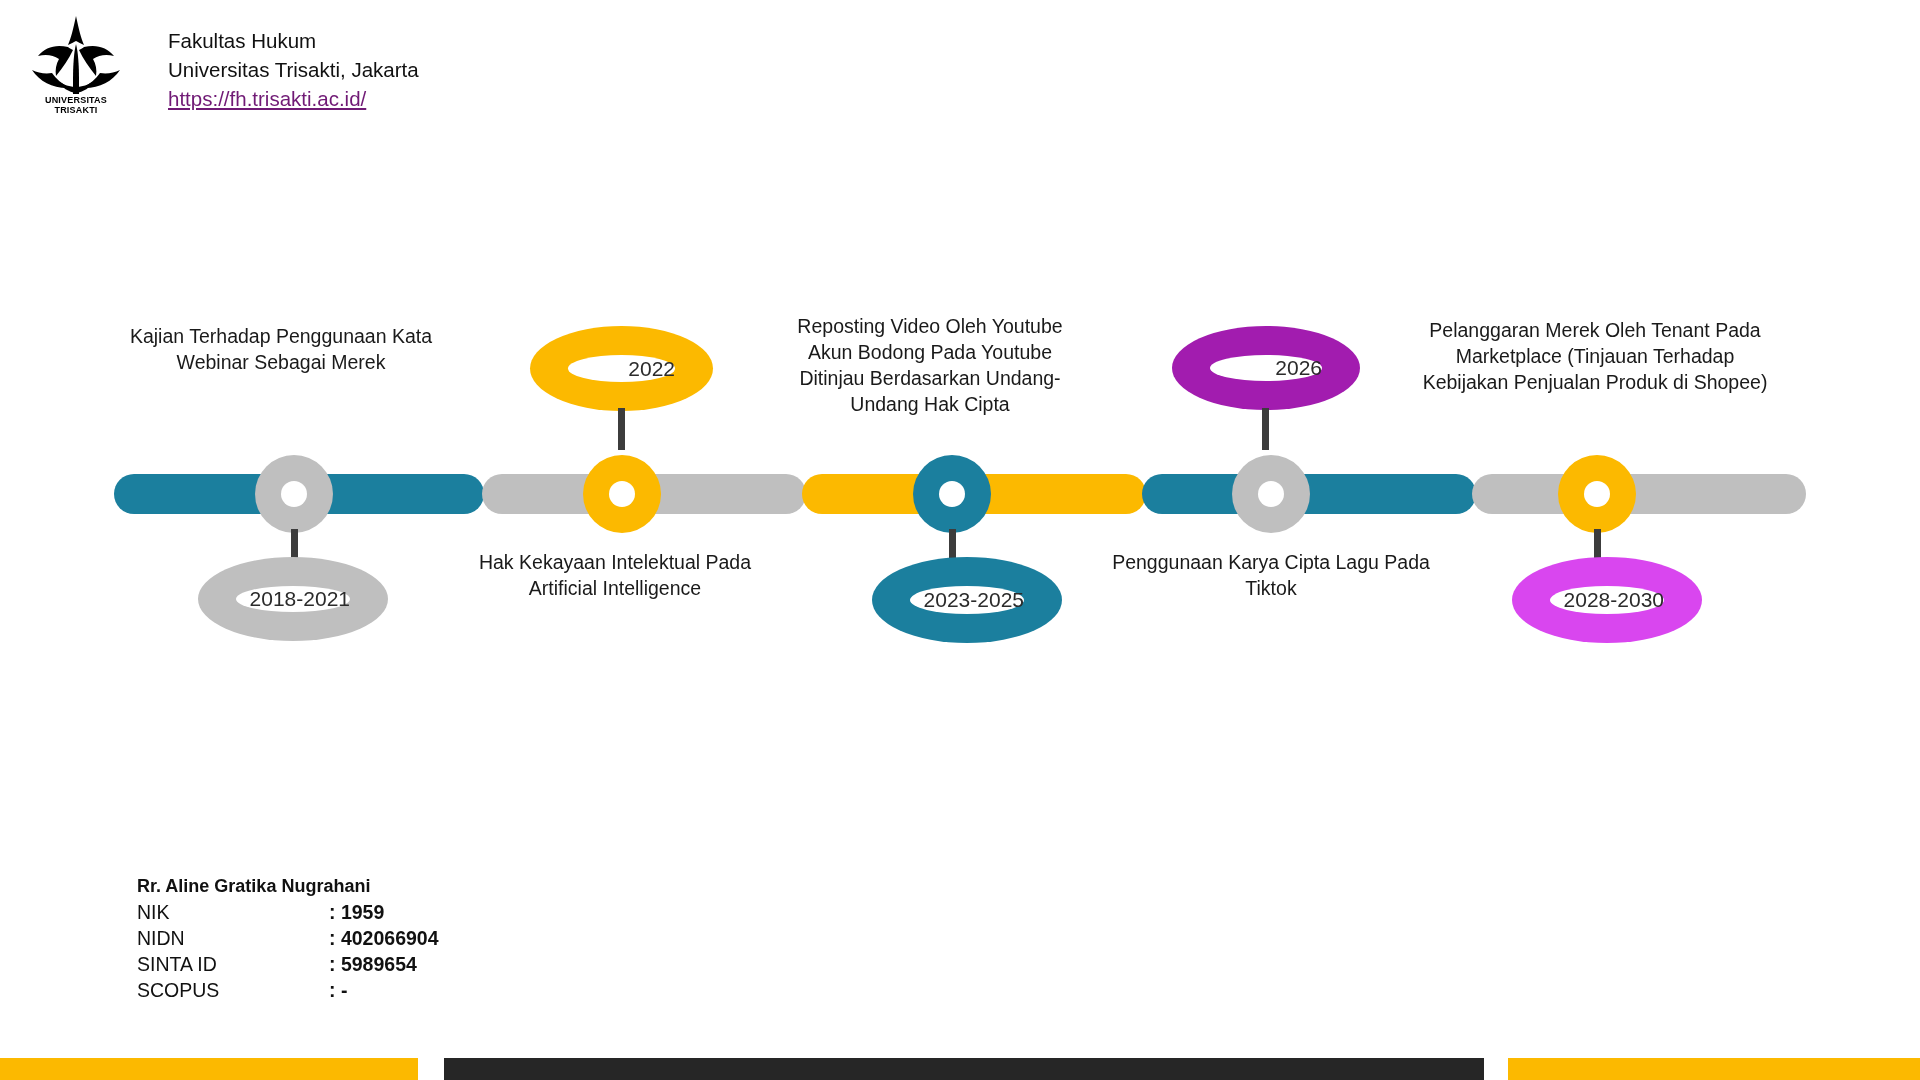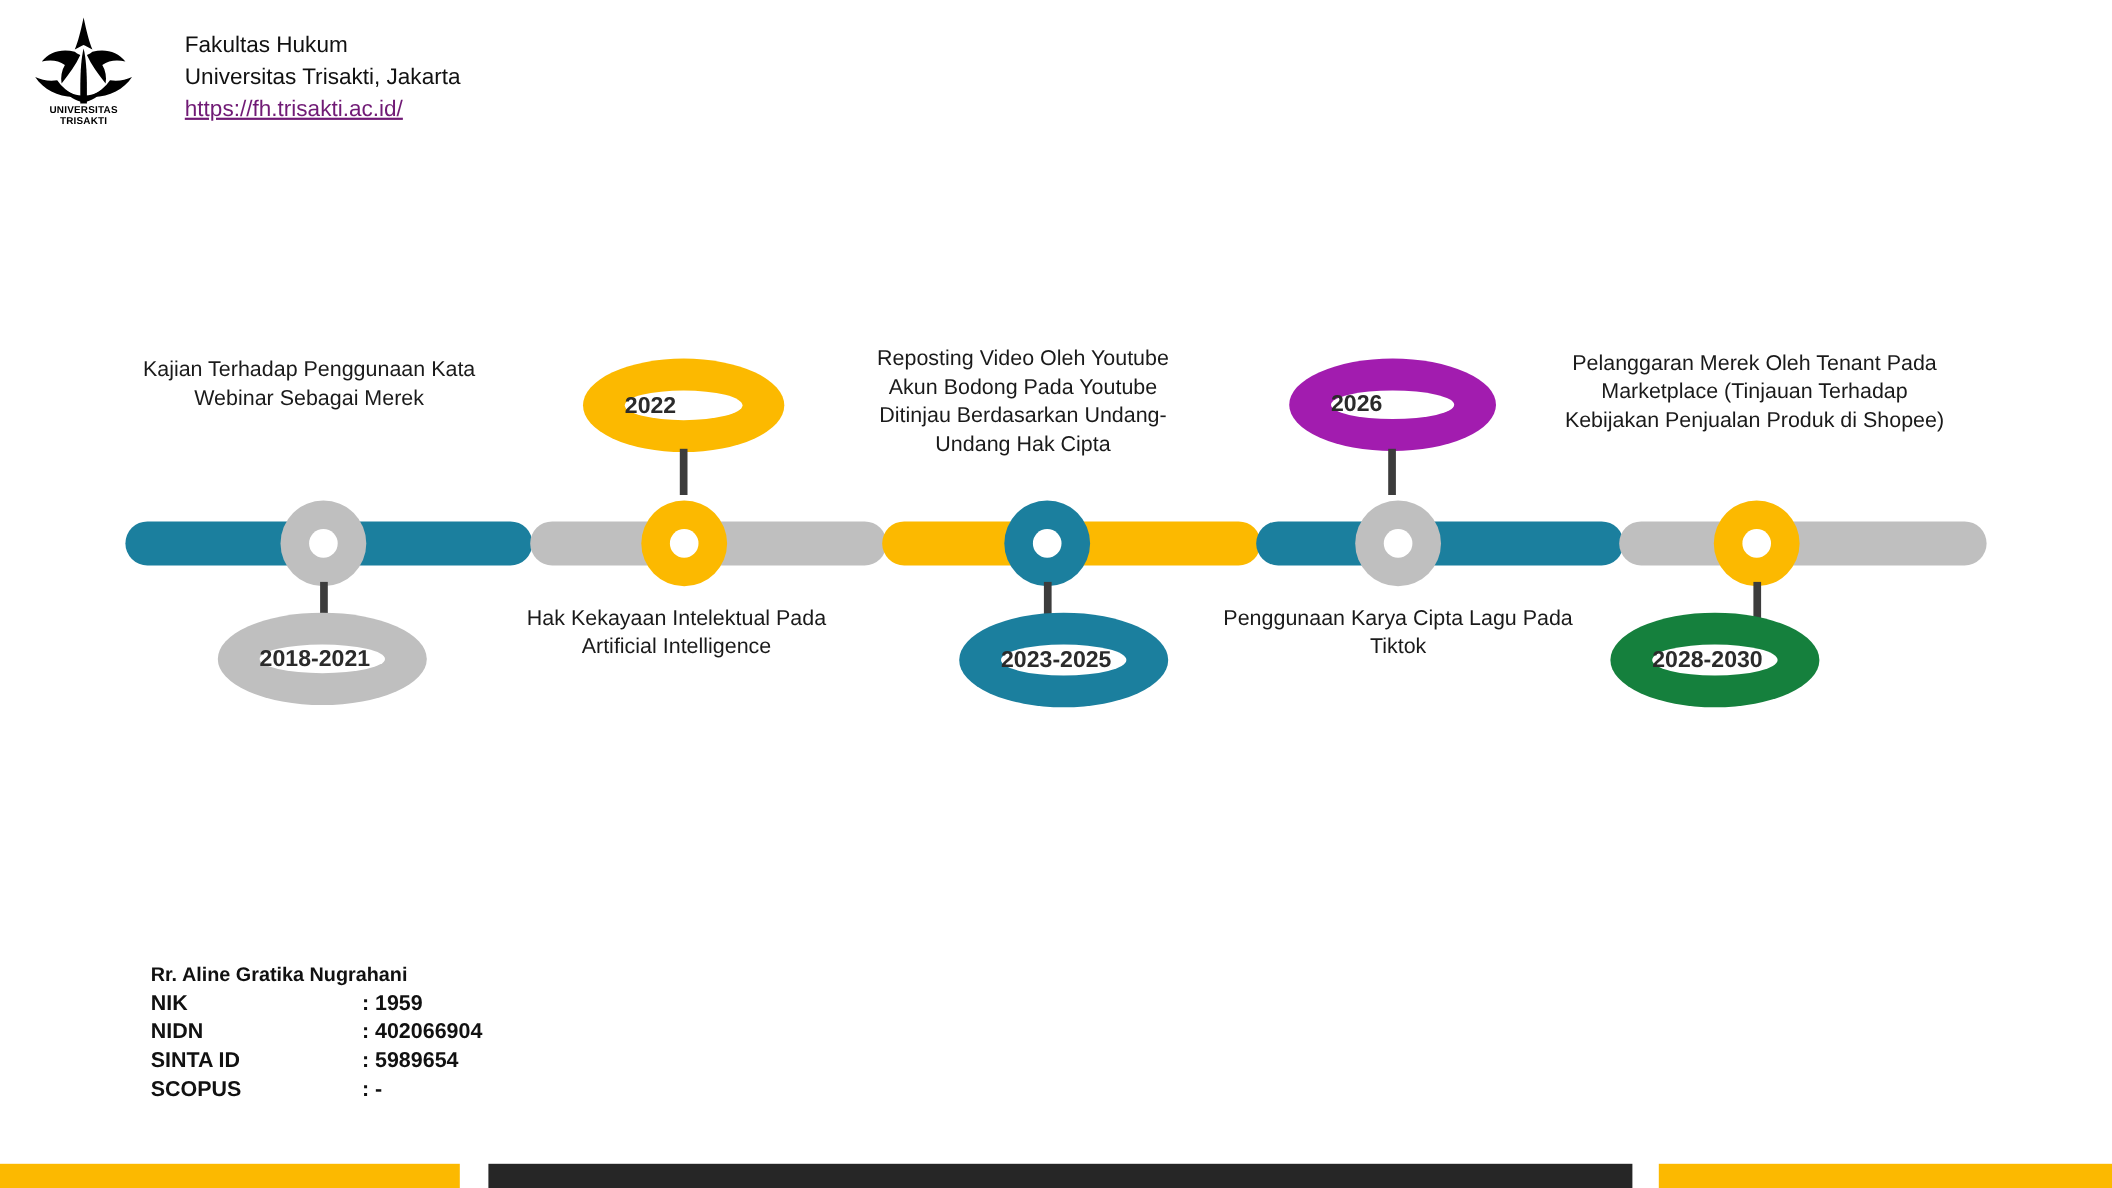--- a/index.html
+++ b/index.html
@@ -35,35 +35,35 @@
   .marker .hole { width: 26px; height: 26px; border-radius: 50%; background: #ffffff; }
 
   .stem { position: absolute; width: 7px; background: #3c3c3c; }
 
   .bubble {
     position: absolute; display: flex; align-items: center; justify-content: center;
     border-radius: 50%;
   }
   .bubble .inner {
     background: #ffffff; border-radius: 50%;
-    display: flex; align-items: center; justify-content: flex-start;
-    width: calc(100% - 76px); height: calc(100% - 58px); font-weight: bold;
+    display: flex; align-items: center; justify-content: flex-end;
+    width: calc(100% - 76px); height: calc(100% - 58px);
   }
   .bubble .year { font-size: 21px; color: #2b2b2b; white-space: nowrap; }
 
   .caption {
     position: absolute; text-align: center; font-size: 19.5px;
     color: #1a1a1a; line-height: 1.33;
   }
 
   
   .info { position: absolute; left: 137px; top: 876px; }
   .info-name { font-size: 18px; font-weight: bold; color: #111; margin-bottom: 3px; }
   .info-row { display: flex; font-size: 19.5px; color: #111; line-height: 1.33; }
-  .info-key { width: 192px; font-weight: bold; }
+  .info-key { width: 192px; }
   .info-val { white-space: nowrap; font-weight: bold; }
 
   
   .footbar { position: absolute; bottom: 0; height: 22px; }
 </style>
 </head>
 <body>
 
 <div class="page">
 
@@ -159,21 +159,21 @@
 
     <div class="caption" style="left:1420px; top:318px; width:350px;">
       <div>Pelanggaran Merek Oleh Tenant Pada</div>
       <div>Marketplace (Tinjauan Terhadap</div>
       <div>Kebijakan Penjualan Produk di Shopee)</div>
     </div>
     <div class="marker" style="left:1558px; top:455px; background:#fcb900;">
       <div class="hole"></div>
     </div>
     <div class="stem" style="left:1594px; top:529px; height:33px;"></div>
-    <div class="bubble" style="left:1464px; top:557px; width:190px; height:86px; background:#15803d;">
+    <div class="bubble" style="left:1512px; top:557px; width:190px; height:86px; background:#d946ef;">
       <div class="inner">
         <span class="year">2028-2030</span>
       </div>
     </div>
 
   </div>
 
   <div class="info">
     <div class="info-name">Rr. Aline Gratika Nugrahani</div>
     <div class="info-row">

